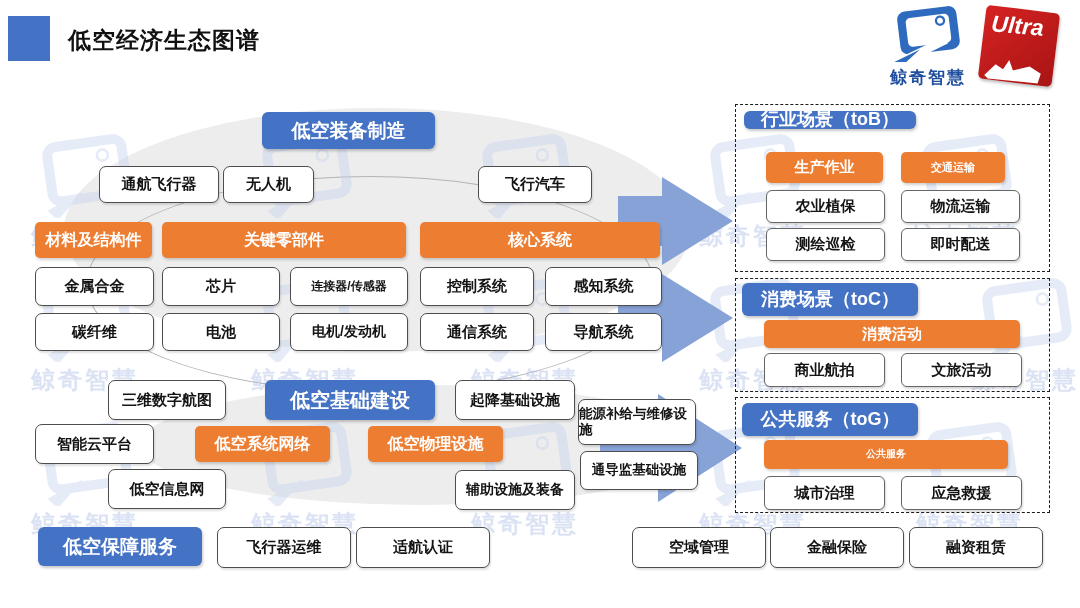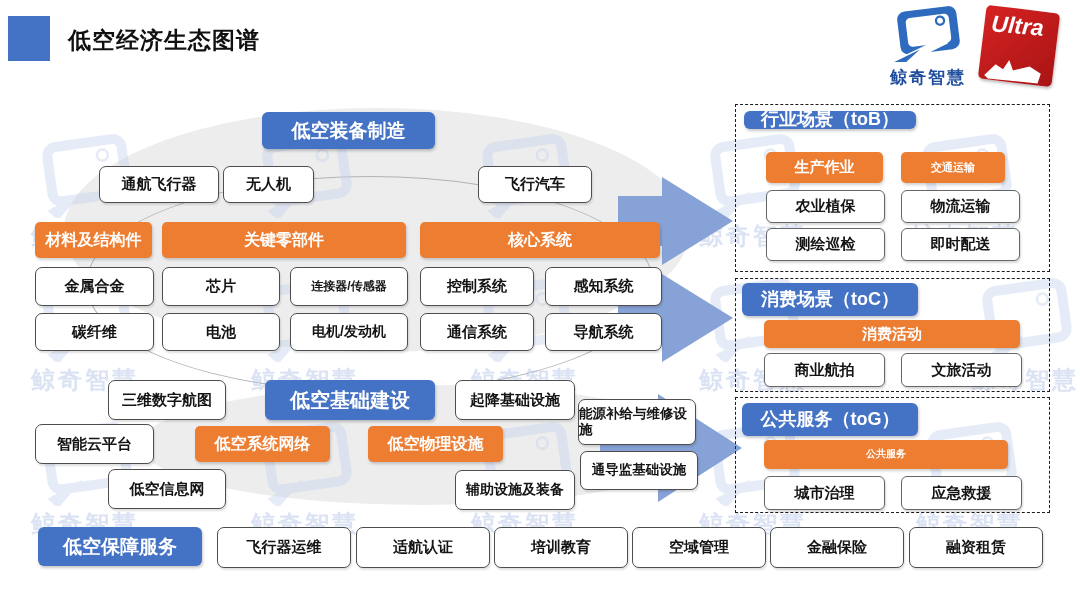--- a/index.html
+++ b/index.html
@@ -267,21 +267,20 @@
   <div class="orangehead" style="left:195px;top:426px;width:135px;height:36px">低空系统网络</div>
   <div class="orangehead" style="left:368px;top:426px;width:135px;height:36px">低空物理设施</div>
   <div class="wbox" style="left:580px;top:451px;width:116px;height:37px;font-size:13.5px">通导监基础设施</div>
 
   <div class="wbox" style="left:108px;top:469px;width:116px;height:38px">低空信息网</div>
   <div class="wbox" style="left:455px;top:470px;width:118px;height:38px;font-size:14px">辅助设施及装备</div>
 
   <div class="bluehead" style="left:38px;top:527px;width:164px;height:39px;font-size:19px">低空保障服务</div>
   <div class="wbox" style="left:217px;top:527px;width:132px;height:39px">飞行器运维</div>
   <div class="wbox" style="left:356px;top:527px;width:132px;height:39px">适航认证</div>
-  <div class="wbox" style="left:494px;top:527px;width:132px;height:39px">培训教育</div>
   <div class="wbox" style="left:632px;top:527px;width:132px;height:39px">空域管理</div>
   <div class="wbox" style="left:770px;top:527px;width:132px;height:39px">金融保险</div>
   <div class="wbox" style="left:909px;top:527px;width:132px;height:39px">融资租赁</div>
 
   <div class="panel" style="left:735px;top:104px;width:313px;height:166px"></div>
   <div class="bluehead" style="left:744px;top:111px;width:172px;height:18px;font-size:18px">行业场景（toB）</div>
   <div class="orangehead" style="left:766px;top:152px;width:117px;height:31px;font-size:15px">生产作业</div>
   <div class="orangehead" style="left:901px;top:152px;width:104px;height:31px;font-size:11px">交通运输</div>
   <div class="pbox" style="left:766px;top:190px;width:117px;height:31px">农业植保</div>
   <div class="pbox" style="left:901px;top:190px;width:117px;height:31px">物流运输</div>

